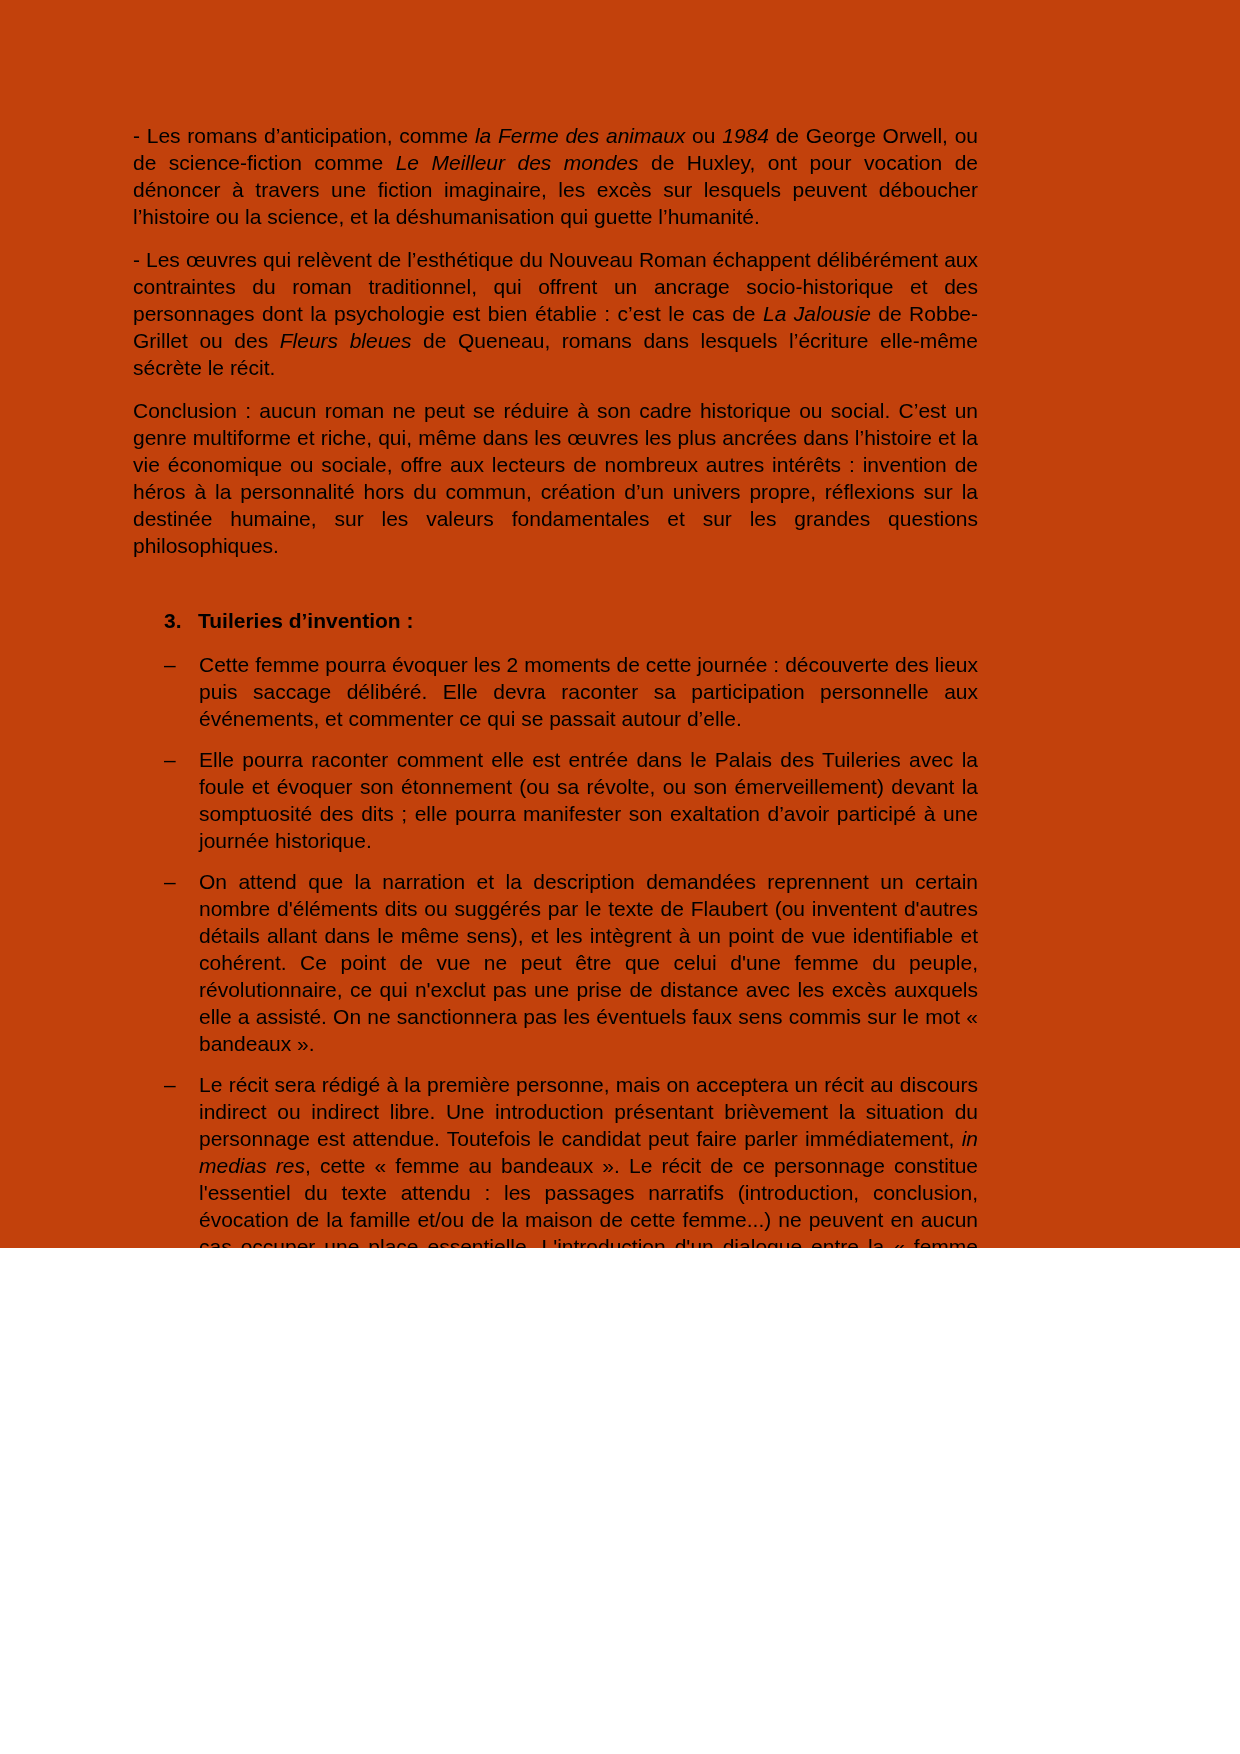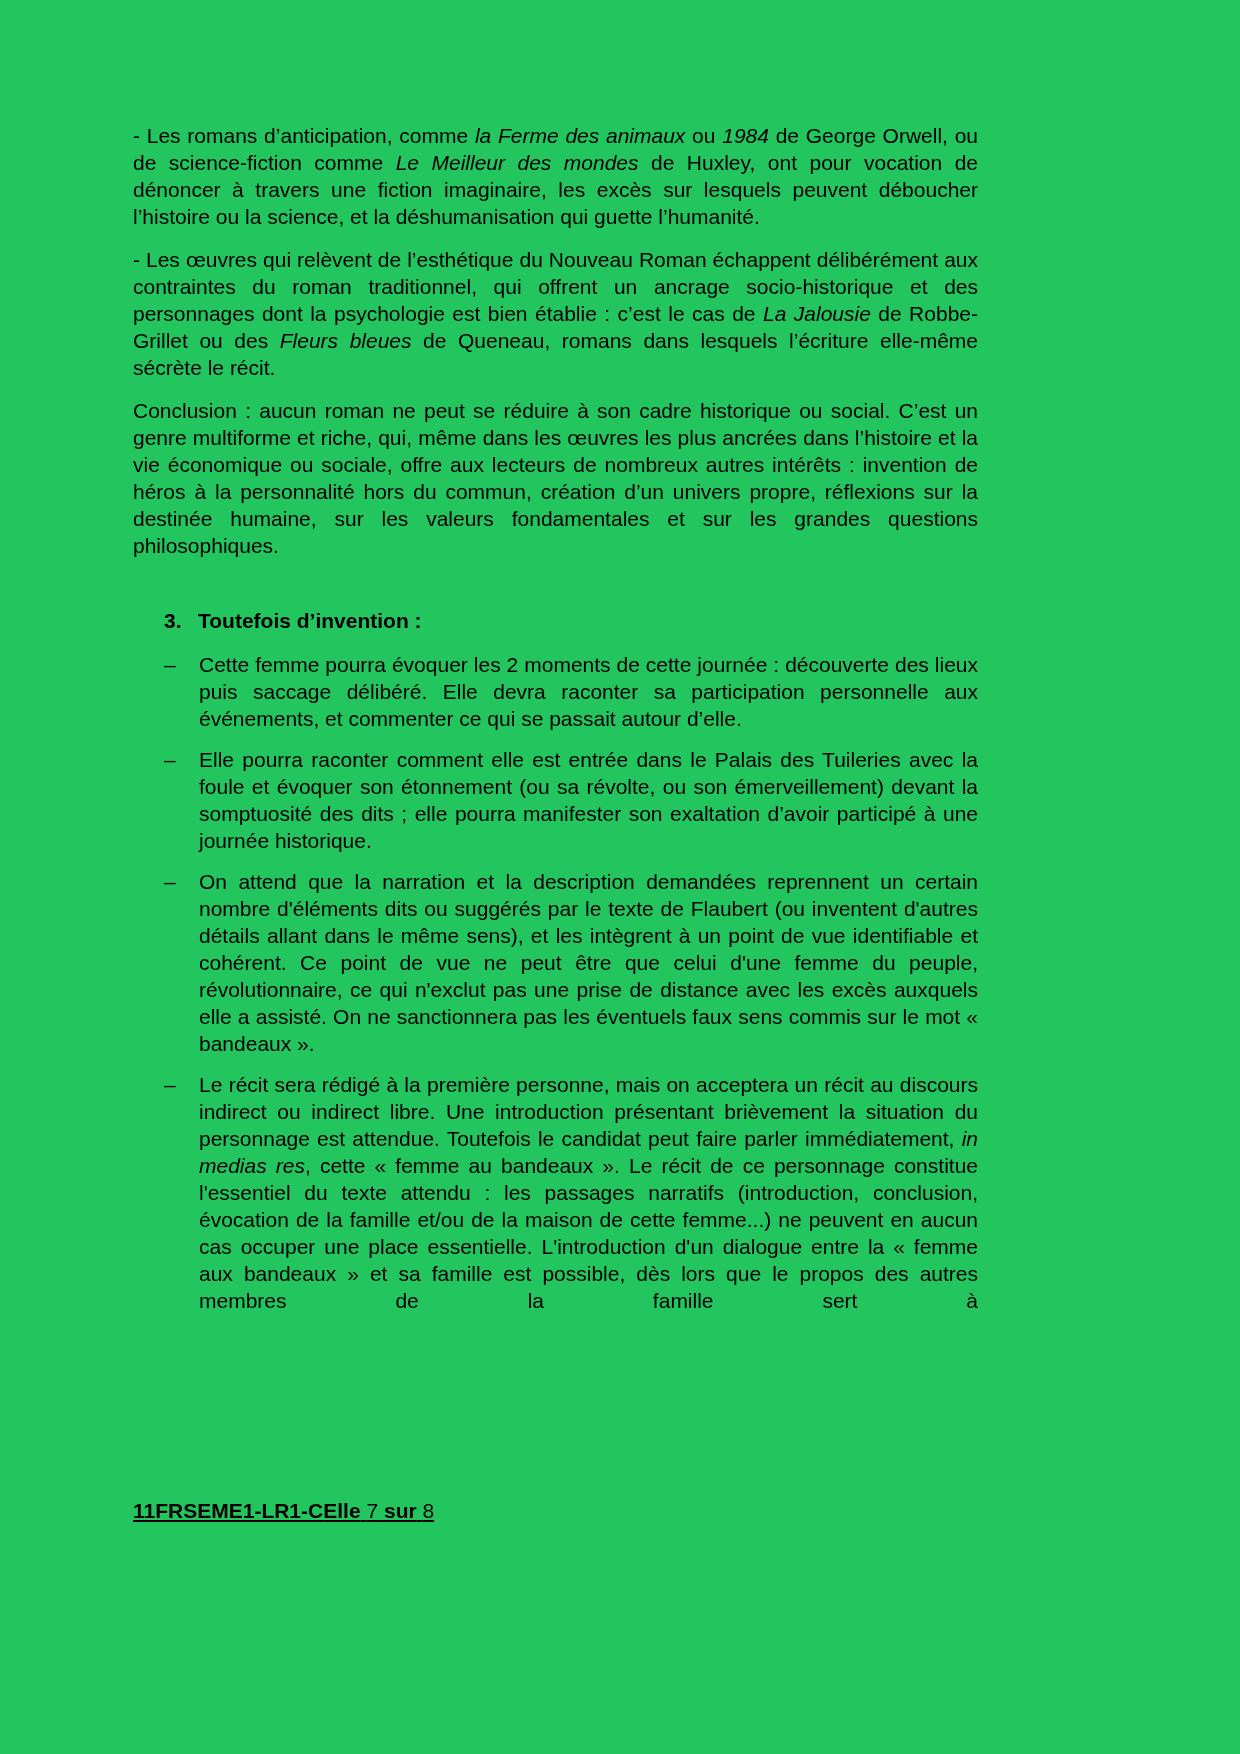--- a/index.html
+++ b/index.html
@@ -1,20 +1,20 @@
 <!DOCTYPE html>
 <html><head>
 <meta charset="utf-8">
 <style>
   html, body { margin: 0; padding: 0; background: #ffffff; }
   .page {
     position: relative;
     width: 1240px;
-    height: 1754px;
-    background: #22c55e;
+    height: 1248px;
+    background: #c2410c;
     font-family: "Liberation Sans", "DejaVu Sans", sans-serif;
     font-size: 21px;
     line-height: 27px;
     color: #000000;
     overflow: hidden;
   }
   .content {
     position: absolute;
     left: 133px;
     top: 122px;
@@ -55,21 +55,21 @@
 </head>
 <body>
 
 <div class="page">
   <div class="content" id="content">
       <div class="block paragraph"><span class="">- Les romans d’anticipation, comme </span><span class="it ">la Ferme des animaux</span><span class=""> ou </span><span class="it ">1984</span><span class=""> de George Orwell, ou de science-fiction comme </span><span class="it ">Le Meilleur des mondes</span><span class=""> de Huxley, ont pour vocation de dénoncer à travers une fiction imaginaire, les excès sur lesquels peuvent déboucher l’histoire ou la science, et la déshumanisation qui guette l’humanité.</span></div>
       <div class="block paragraph"><span class="">- Les œuvres qui relèvent de l’esthétique du Nouveau Roman échappent délibérément aux contraintes du roman traditionnel, qui offrent un ancrage socio-historique et des personnages dont la psychologie est bien établie : c’est le cas de </span><span class="it ">La Jalousie</span><span class=""> de Robbe-Grillet ou des </span><span class="it ">Fleurs bleues</span><span class=""> de Queneau, romans dans lesquels l’écriture elle-même sécrète le récit.</span></div>
       <div class="block paragraph"><span class="">Conclusion : aucun roman ne peut se réduire à son cadre historique ou social. C’est un genre multiforme et riche, qui, même dans les œuvres les plus ancrées dans l’histoire et la vie économique ou sociale, offre aux lecteurs de nombreux autres intérêts : invention de héros à la personnalité hors du commun, création d’un univers propre, réflexions sur la destinée humaine, sur les valeurs fondamentales et sur les grandes questions philosophiques.</span></div>
       <div class="block heading with-marker">
         <span class="marker">3.</span>
-        <span class="btext"><span class="bd">Toutefois d’invention :</span></span>
+        <span class="btext"><span class="bd">Tuileries d’invention :</span></span>
       </div>
       <div class="block bullet with-marker">
         <span class="marker">–</span>
         <span class="btext"><span class="">Cette femme pourra évoquer les 2 moments de cette journée : découverte des lieux puis saccage délibéré. Elle devra raconter sa participation personnelle aux événements, et commenter ce qui se passait autour d’elle.</span></span>
       </div>
       <div class="block bullet with-marker">
         <span class="marker">–</span>
         <span class="btext"><span class="">Elle pourra raconter comment elle est entrée dans le Palais des Tuileries avec la foule et évoquer son étonnement (ou sa révolte, ou son émerveillement) devant la somptuosité des dits ; elle pourra manifester son exaltation d’avoir participé à une journée historique.</span></span>
       </div>
       <div class="block bullet with-marker">

